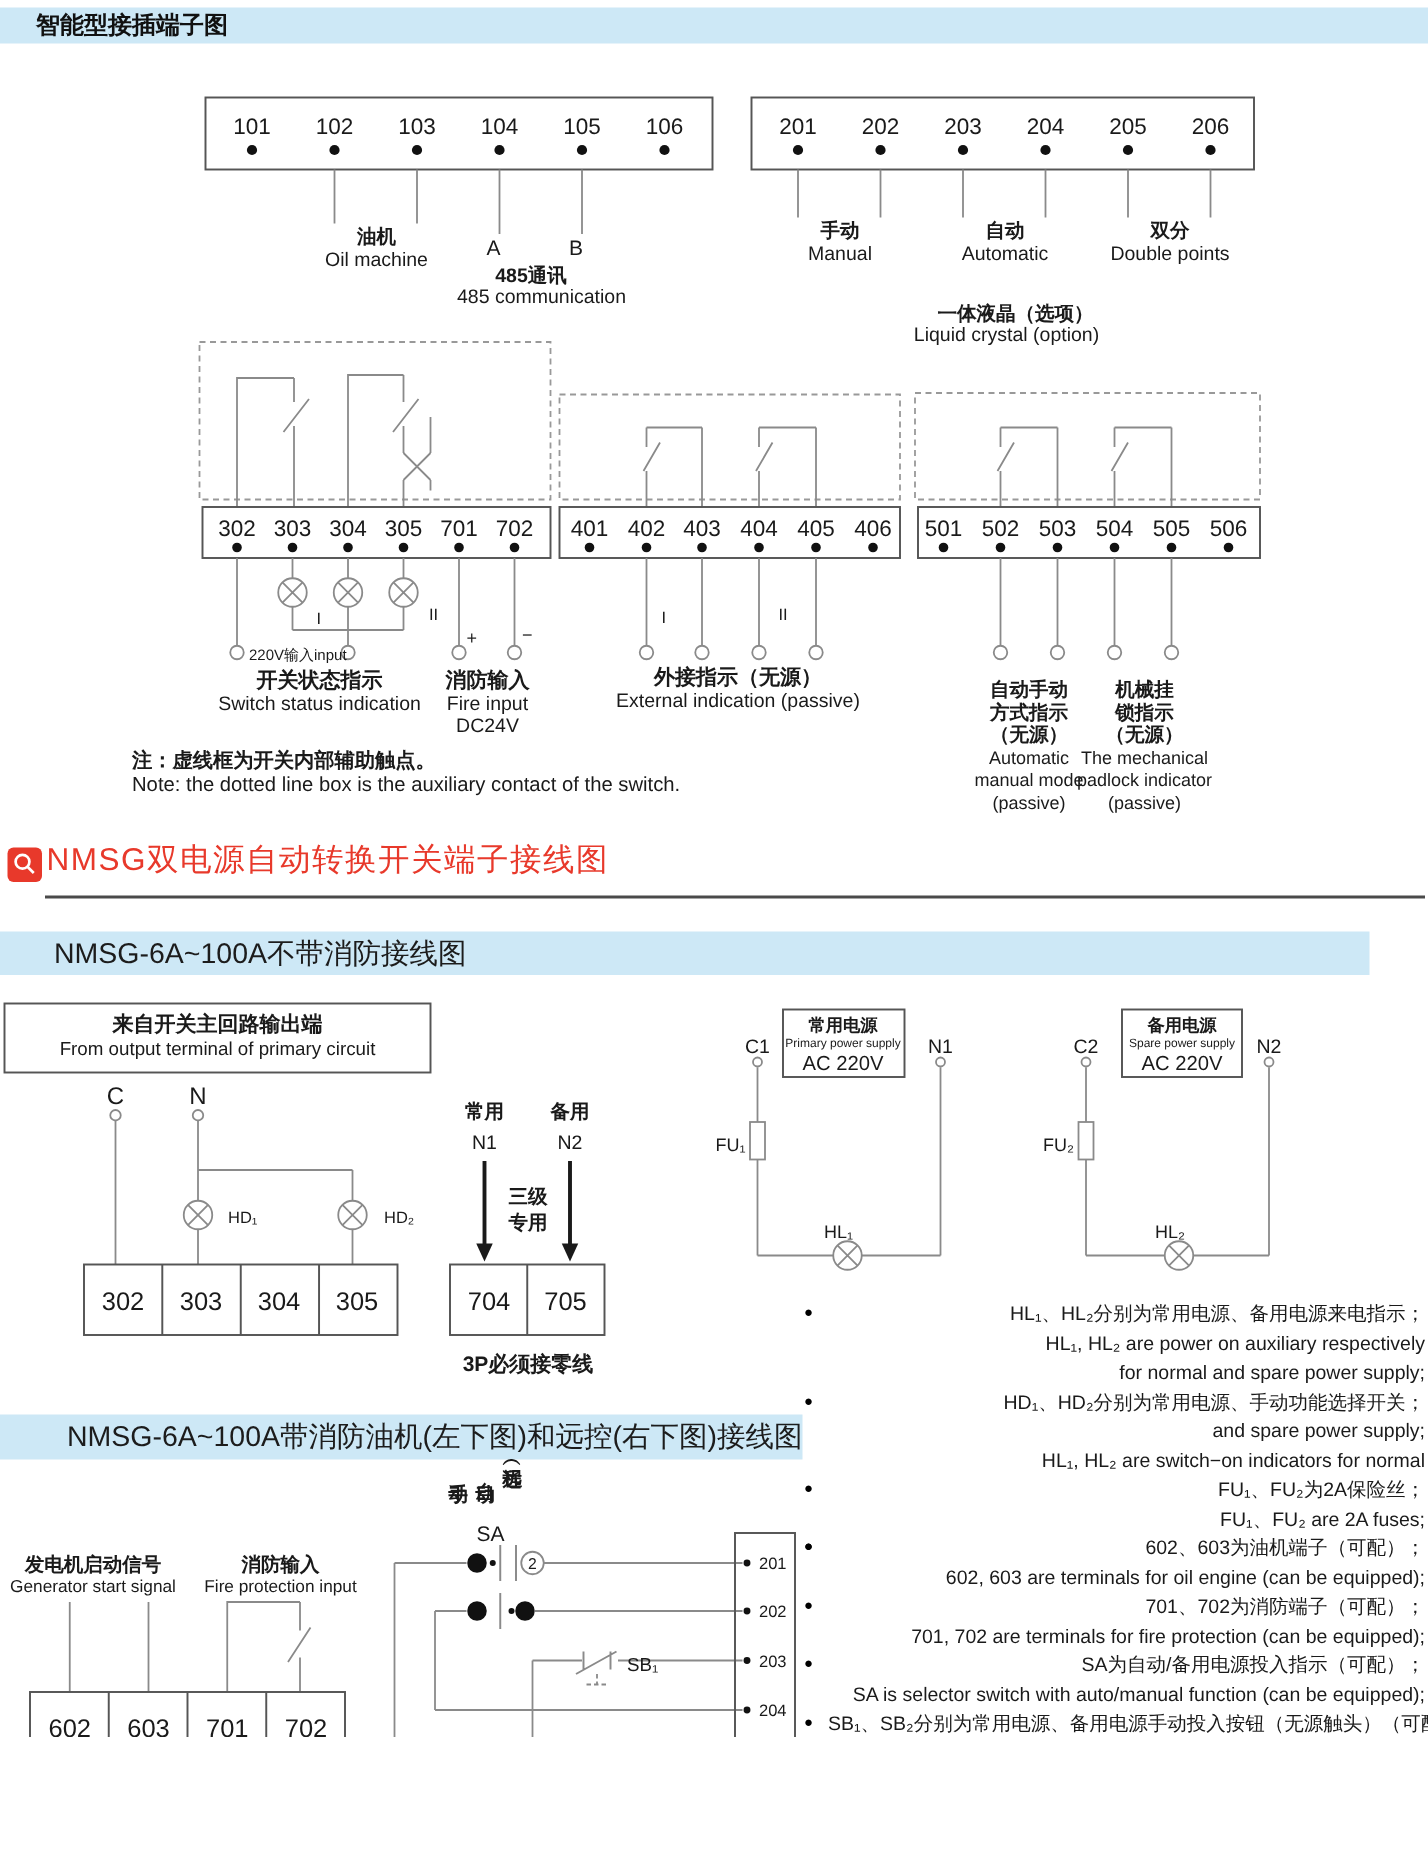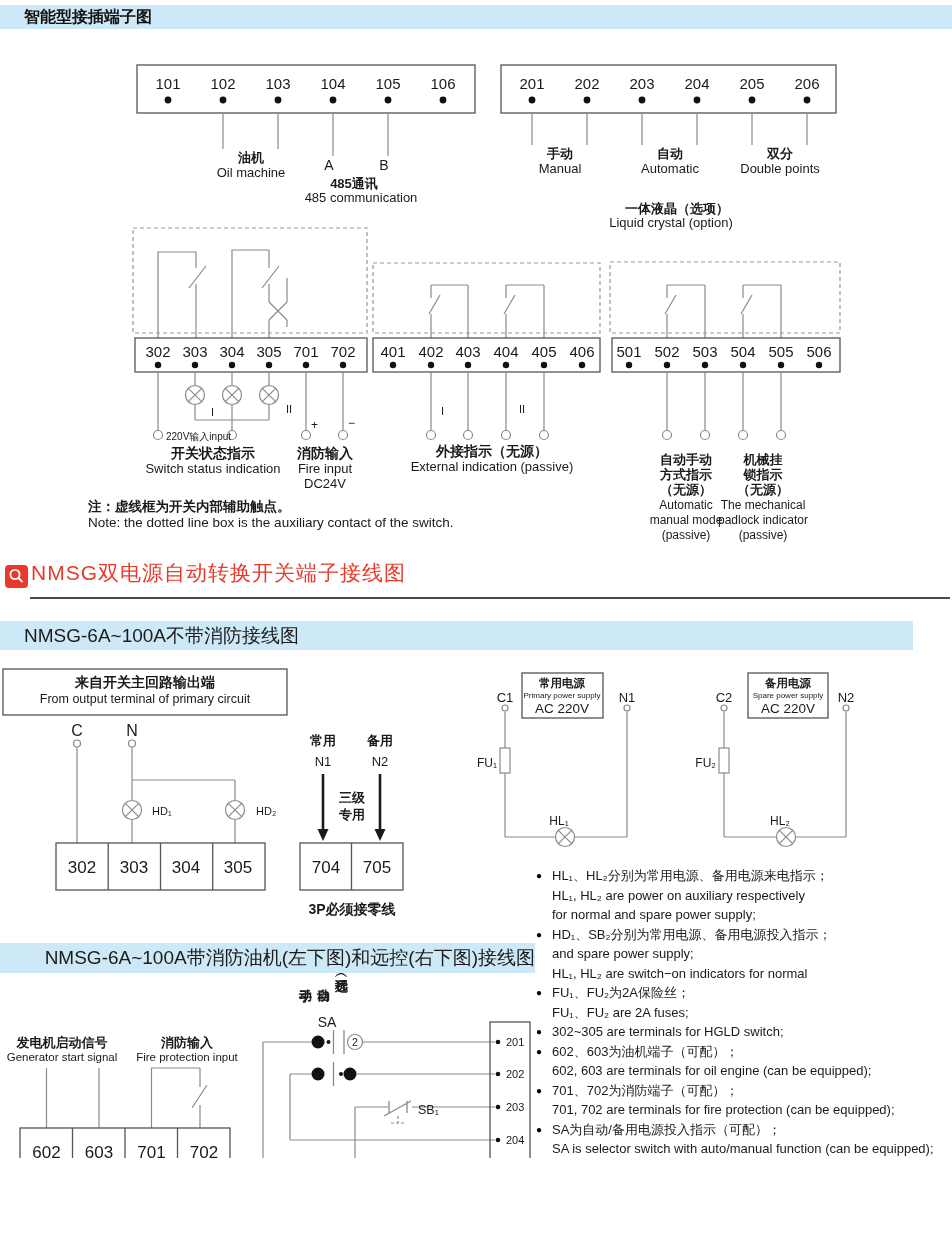--- a/index.html
+++ b/index.html
@@ -4,40 +4,40 @@
 <style>
   html,body{margin:0;padding:0;background:#fff;}
   #page{position:relative;width:952px;height:1158px;background:#fff;overflow:hidden;
         font-family:"Liberation Sans","DejaVu Sans",sans-serif;color:#1a1a1a;}
   .abs{position:absolute;}
   .bluebar{background:#cde8f6;display:flex;align-items:center;}
   #topbar{left:0;top:5px;width:952px;height:24px;}
   #topbar .tt{margin-left:24px;font-size:16px;font-weight:700;color:#111;}
   #subbar1{left:0;top:621px;width:913px;height:29px;}
   #subbar2{left:0;top:943px;width:535px;height:30px;justify-content:flex-end;}
-  .subtt{margin-left:24px;font-size:19px;color:#1c1c1c;}
+  .subtt{margin-left:36px;font-size:19px;color:#1c1c1c;}
   #redhead{left:31px;top:559px;font-size:21px;font-weight:500;color:#e8392b;letter-spacing:1px;}
   #redicon{left:5px;top:565px;width:23px;height:23px;background:#e8392b;border-radius:4px;}
   #rule{left:30px;top:597px;width:920px;height:0;border-top:2px solid #4a4a4a;}
   svg{position:absolute;overflow:visible;}
   svg text{font-family:"Liberation Sans","DejaVu Sans",sans-serif;fill:#1a1a1a;}
   .cnb{font-weight:600;}
   .wire{stroke:#8a8a8a;stroke-width:1.2;fill:none;}
   .wire2{stroke:#8a8a8a;stroke-width:1.3;fill:none;}
   .boxln{stroke:#555;stroke-width:1.3;fill:none;}
   .dashbox{stroke:#999;stroke-width:1.2;fill:none;stroke-dasharray:4,3;}
   .tdot{fill:#111;}
   .oc{stroke:#8a8a8a;stroke-width:1.2;fill:#fff;}
   .arrowln{stroke:#1a1a1a;stroke-width:2.6;}
   .vtext{position:absolute;writing-mode:vertical-rl;font-size:13px;font-weight:600;
          letter-spacing:1px;color:#1a1a1a;line-height:15px;}
   #notes{left:536px;top:866px;width:414px;}
   .nb{position:relative;padding-left:16px;}
   .nb:before{content:"●";position:absolute;left:0;top:0;font-size:10px;line-height:19.5px;color:#000;}
-  .nb div{font-size:13px;line-height:19.5px;color:#1a1a1a;white-space:nowrap;}
+  .nb div{font-size:13px;line-height:19.5px;color:#1a1a1a;white-space:nowrap;text-align:right;}
 </style>
 </head>
 <body>
 
 <div id="page">
 
   <div class="abs bluebar" id="topbar">
     <span class="tt">智能型接插端子图</span>
   </div>
 
@@ -342,30 +342,29 @@
     </g>
   </svg>
 
   <div class="abs" id="notes">
     <div class="nb">
       <div>HL₁、HL₂分别为常用电源、备用电源来电指示；</div>
       <div>HL₁, HL₂ are power on auxiliary respectively</div>
       <div>for normal and spare power supply;</div>
     </div>
     <div class="nb">
-      <div>HD₁、SB₂分别为常用电源、备用电源投入指示；</div>
+      <div>HD₁、HD₂分别为常用电源、手动功能选择开关；</div>
       <div>and spare power supply;</div>
       <div>HL₁, HL₂ are switch−on indicators for normal</div>
     </div>
     <div class="nb">
       <div>FU₁、FU₂为2A保险丝；</div>
       <div>FU₁、FU₂ are 2A fuses;</div>
     </div>
     <div class="nb">
-      <div>302~305 are terminals for HGLD switch;</div>
     </div>
     <div class="nb">
       <div>602、603为油机端子（可配）；</div>
       <div>602, 603 are terminals for oil engine (can be equipped);</div>
     </div>
     <div class="nb">
       <div>701、702为消防端子（可配）；</div>
       <div>701, 702 are terminals for fire protection (can be equipped);</div>
     </div>
     <div class="nb">

